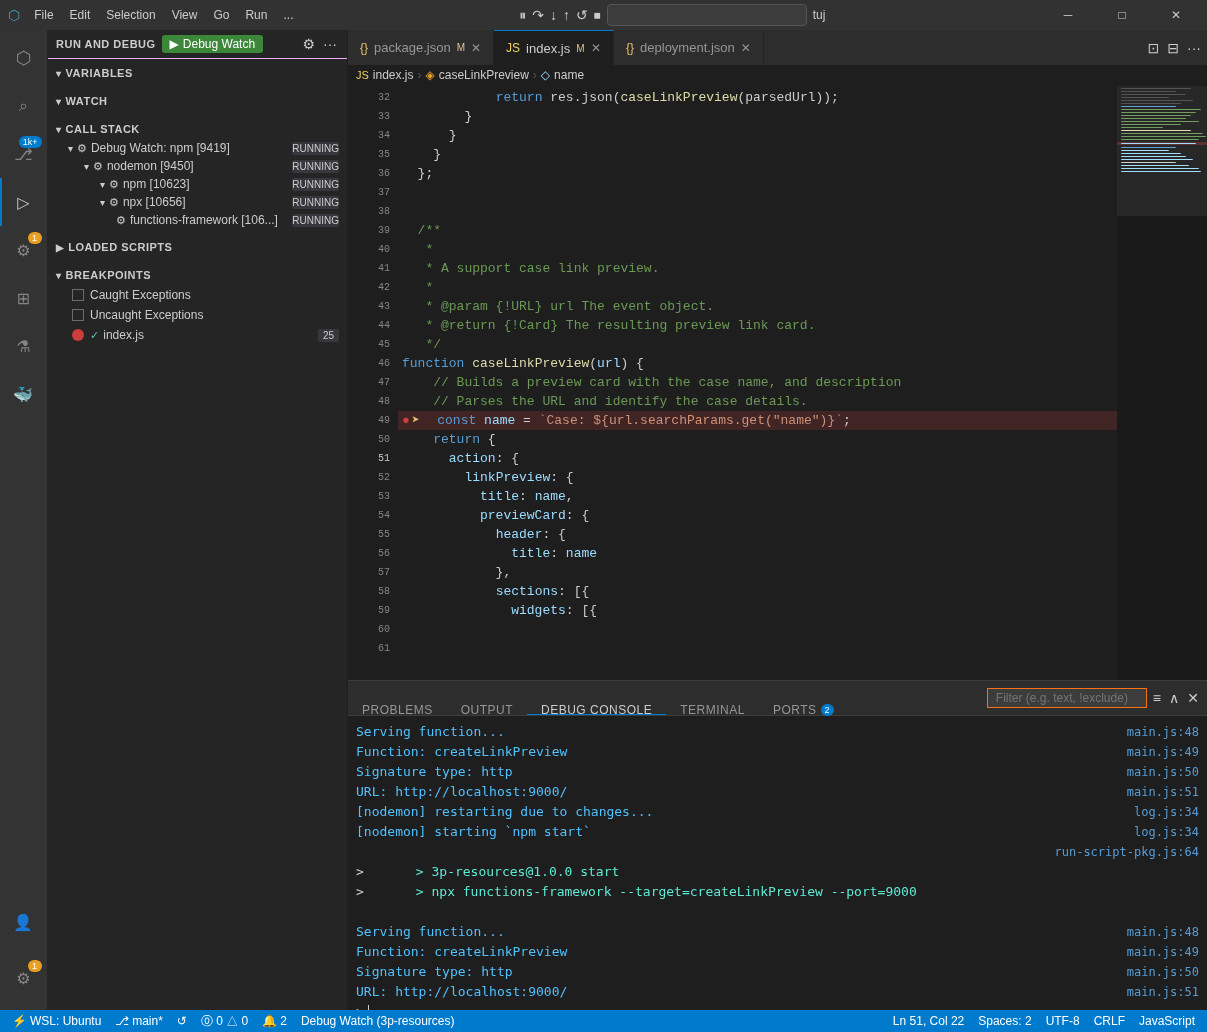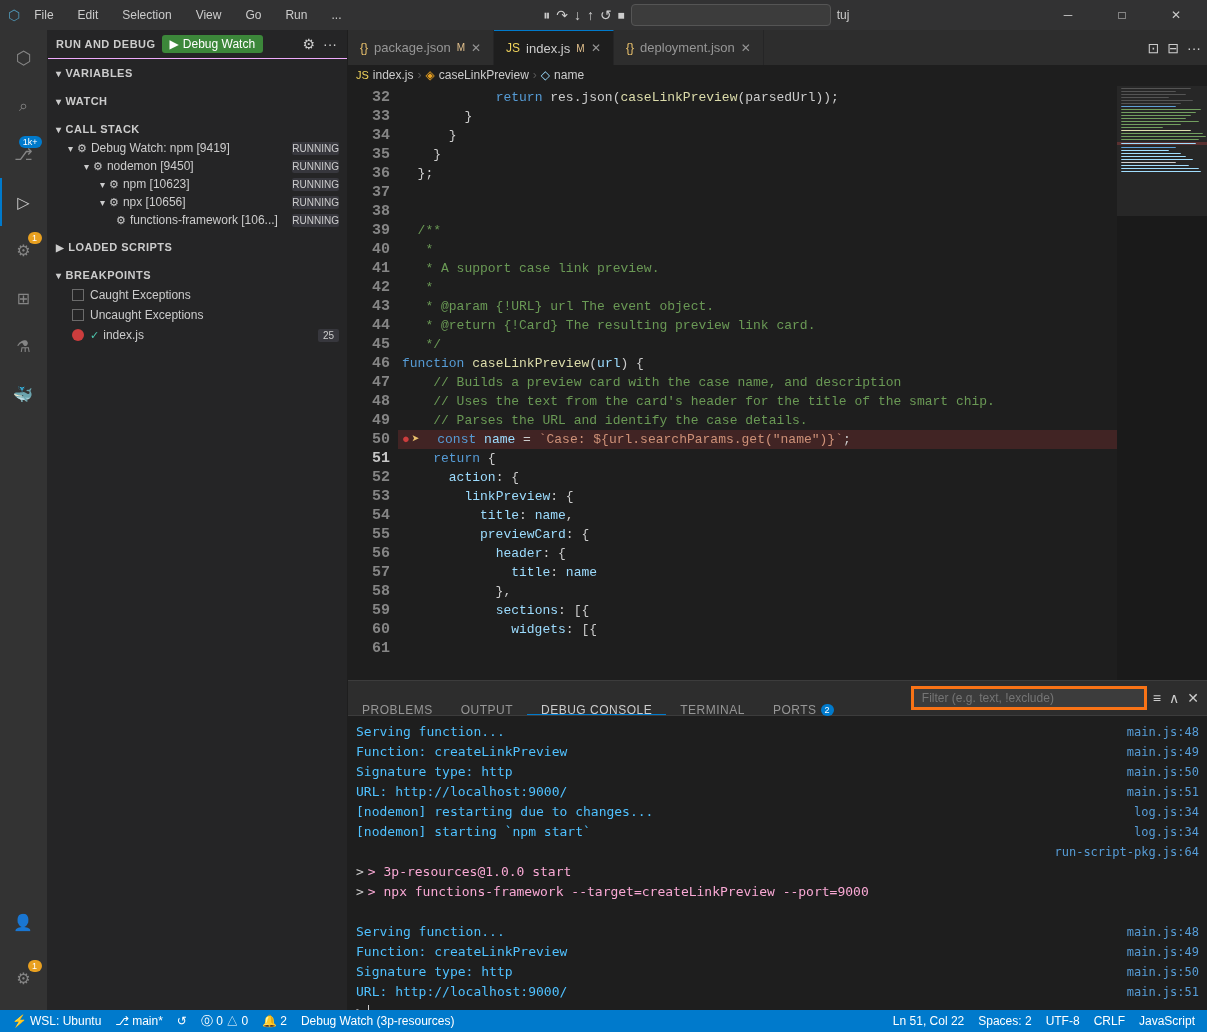--- a/index.html
+++ b/index.html
@@ -19,21 +19,21 @@
     .title-bar {
       background: #323233;
       height: 30px;
       display: flex;
       align-items: center;
       padding: 0 8px;
       gap: 8px;
       flex-shrink: 0;
     }
     .title-bar-icon { color: #519aba; font-size: 14px; }
-    .title-bar-menu { display: flex; gap: 12px; }
+    .title-bar-menu { display: flex; gap: 4px; }
     .title-bar-menu span {
       color: #cccccc;
       font-size: 12px;
       padding: 2px 6px;
       cursor: pointer;
     }
     .title-bar-center {
       flex: 1;
       display: flex;
       align-items: center;
@@ -301,22 +301,21 @@
       padding: 0 8px 0 0;
       user-select: none;
       flex-shrink: 0;
       padding-top: 2px;
     }
     .line-number {
       height: 19px;
       display: flex;
       align-items: center;
       justify-content: flex-end;
-      font-size: 15px;
-      font-weight: bold;
+      font-size: 10px;
     }
     .line-number.active { color: #c6c6c6; }
     .code-content {
       flex: 1;
       overflow: auto;
       padding: 2px 0;
     }
     .code-line {
       height: 19px;
       display: flex;
@@ -388,45 +387,45 @@
     .panel-actions {
       margin-left: auto;
       display: flex;
       align-items: center;
       gap: 4px;
       padding: 0 6px;
     }
     .panel-action-btn { color: #cccccc; cursor: pointer; font-size: 14px; padding: 2px; }
     .panel-filter {
       background: #3c3c3c;
-      border: 3px solid #f97316;
+      border: 1px solid #f97316;
       color: #cccccc;
       font-size: 12px;
       padding: 2px 8px;
-      width: 236px;
+      width: 160px;
     }
 
     
     .console-output {
       flex: 1;
       overflow-y: auto;
       padding: 4px 0;
       font-family: 'Consolas', monospace;
       font-size: 13px;
     }
     .console-line {
       display: flex;
       align-items: flex-end;
       padding: 1px 8px;
       min-height: 20px;
     }
     .console-text { color: #4fc1ff; flex: 1; }
     .console-source { color: #569cd6; font-size: 12px; margin-left: auto; cursor: pointer; flex-shrink: 0; }
     .console-prompt { color: #cccccc; margin-right: 4px; flex-shrink: 0; }
-    .console-input-line { color: #f9a8d4; }
+    .console-input-line { color: #5eead4; margin-left: 48px; }
     .console-link { color: #4fc1ff; }
 
     
     .status-bar {
       height: 22px;
       background: #007acc;
       display: flex;
       align-items: center;
       padding: 0 8px;
       gap: 6px;
@@ -708,23 +707,20 @@
           <div class="code-line">
             <span class="cmt">   */</span>
           </div>
           <div class="code-line">
             <span class="kw">function</span><span class="op"> </span><span class="fn">caseLinkPreview</span><span class="op">(</span><span class="var">url</span><span class="op">) {</span>
           </div>
           <div class="code-line">
             <span class="cmt">    // Builds a preview card with the case name, and description</span>
           </div>
           <div class="code-line">
-            <span class="cmt">    // Uses the text from the card's header for the title of the smart chip.</span>
-          </div>
-          <div class="code-line">
             <span class="cmt">    // Parses the URL and identify the case details.</span>
           </div>
           <div class="code-line active-line breakpoint-line">
             <span style="color:#cc3d3d;margin-right:2px;">●</span><span style="color:#e8c06c;margin-right:2px;">➤</span><span class="op">  </span><span class="kw">const</span><span class="op"> </span><span class="var">name</span><span class="op"> = </span><span class="tpl">`Case: ${url.searchParams.get("name")}`</span><span class="op">;</span>
           </div>
           <div class="code-line">
             <span class="op">    </span><span class="kw">return</span><span class="op"> {</span>
           </div>
           <div class="code-line">
             <span class="op">      </span><span class="prop">action</span><span class="op">: {</span>

